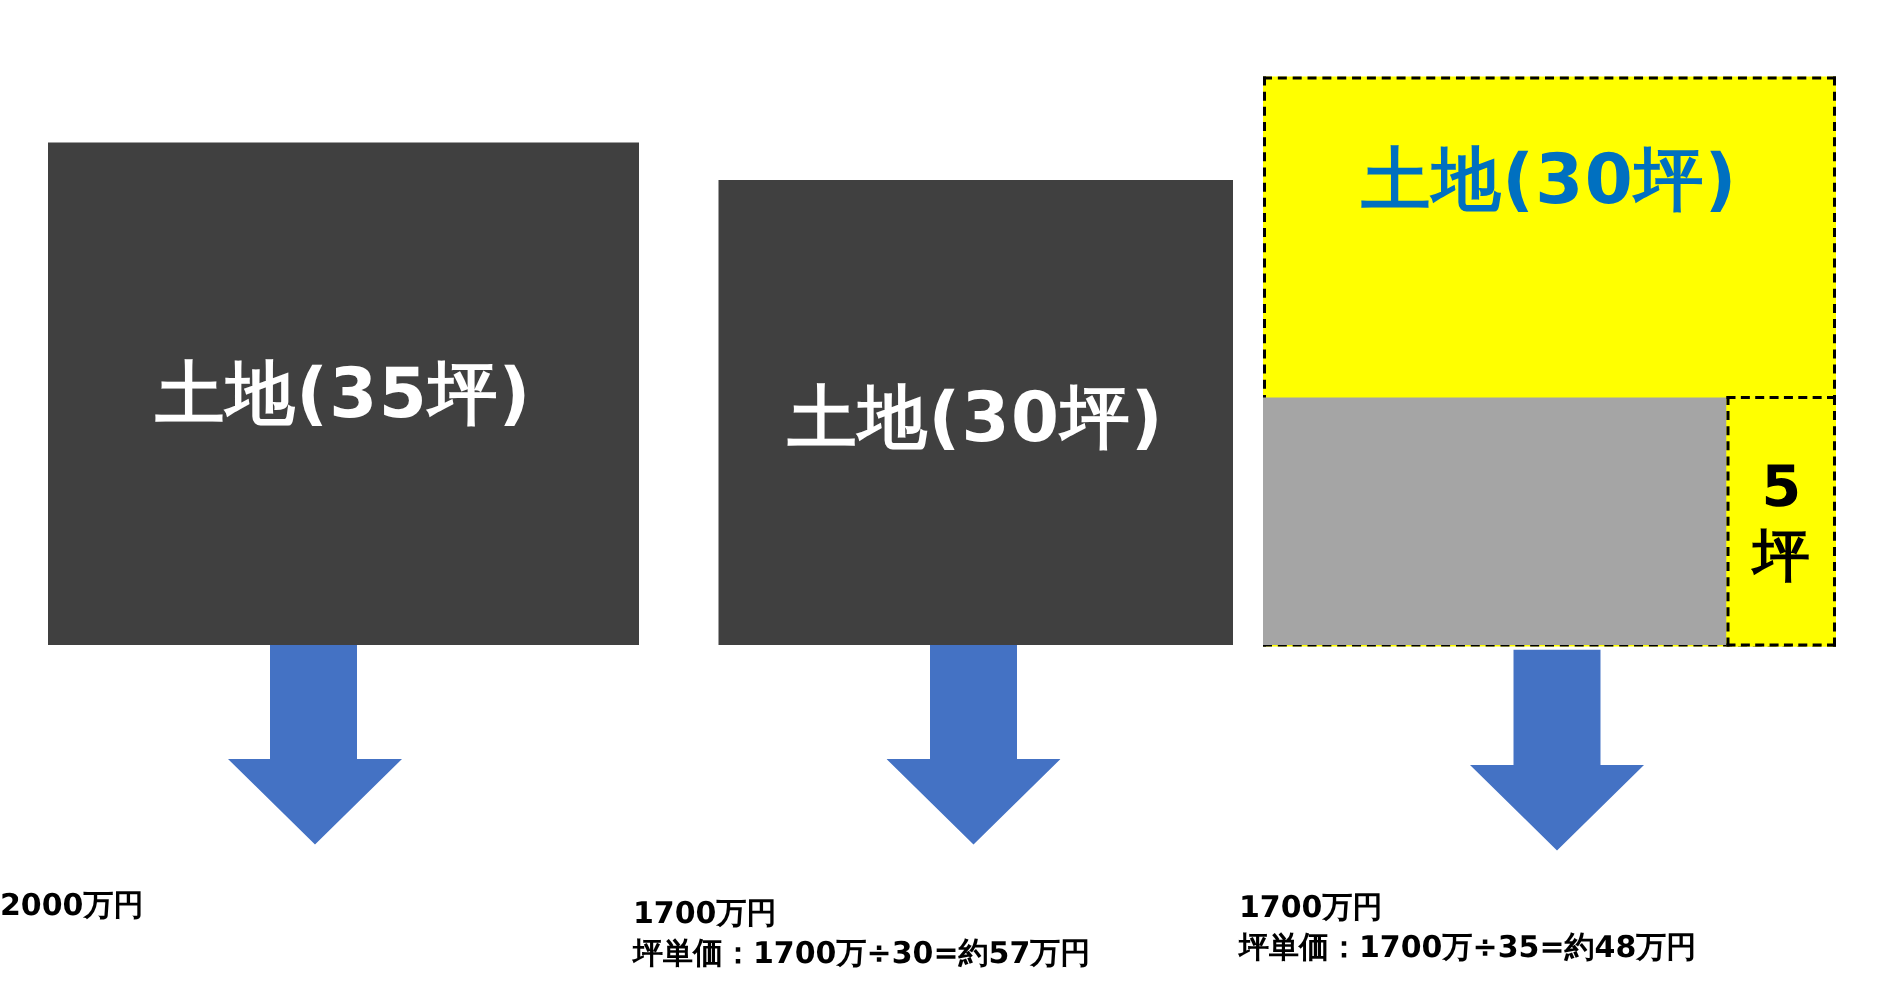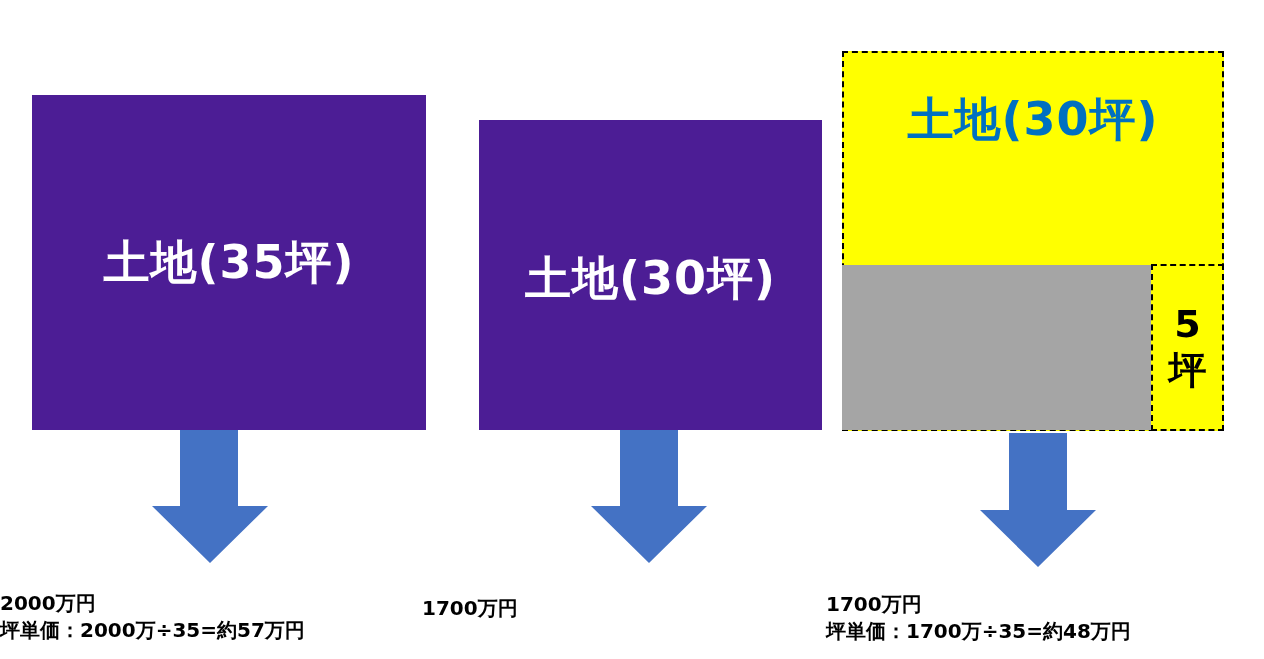--- a/index.html
+++ b/index.html
@@ -3,21 +3,21 @@
   <meta charset="utf-8">
   <style>
     html, body { margin: 0; padding: 0; }
     body {
       width: 1264px; height: 659px; position: relative; overflow: hidden;
       background: #ffffff;
       font-family: "DejaVu Sans", "Liberation Sans", sans-serif;
     }
     .abs { position: absolute; box-sizing: border-box; margin-top: 20px; }
     .land {
-      background: #4c1d95;
+      background: #404040;
       display: flex; align-items: center; justify-content: center;
       color: #ffffff; font-weight: bold; font-size: 46px; letter-spacing: 1px;
       white-space: nowrap;
     }
     .yellow-big {
       background: #ffff00;
       border: 2px dashed #000000;
       display: flex; justify-content: center; align-items: flex-start;
       color: #0070c0; font-weight: bold; font-size: 46px; letter-spacing: 1px;
       padding-top: 36px; white-space: nowrap;
@@ -41,33 +41,33 @@
 <div class="abs land" style="left:32px; top:75px; width:394px; height:335px;">
   <span>土地(35坪)</span>
 </div>
 <div class="abs arrow" style="left:152px; top:410px; width:116px; height:134px;">
   <svg width="116" height="134" viewBox="0 0 116 134">
     <polygon points="28,0 86,0 86,76 116,76 58,133 0,76 28,76" fill="#4472c4"></polygon>
   </svg>
 </div>
 <div class="abs caption" style="left:0px; top:570px; width:456px;">
   <div>2000万円</div>
-  <div>坪単価：2000万÷35=約57万円</div>
 </div>
 
 <div class="abs land" style="left:479px; top:100px; width:343px; height:310px;">
   <span style="padding-top:8px;">土地(30坪)</span>
 </div>
 <div class="abs arrow" style="left:591px; top:410px; width:116px; height:134px;">
   <svg width="116" height="134" viewBox="0 0 116 134">
     <polygon points="29,0 87,0 87,76 116,76 58,133 0,76 29,76" fill="#4472c4"></polygon>
   </svg>
 </div>
 <div class="abs caption" style="left:422px; top:575px; width:458px;">
   <div>1700万円</div>
+  <div>坪単価：1700万÷30=約57万円</div>
 </div>
 
 <div class="abs yellow-big" style="left:842px; top:31px; width:382px; height:380px;">
   <span>土地(30坪)</span>
 </div>
 <div class="abs gray" style="left:842px; top:245px; width:309px; height:165px;"></div>
 <div class="abs small-strip" style="left:1151px; top:244px; width:73px; height:167px;">
   <span>5</span>
   <span>坪</span>
 </div>

